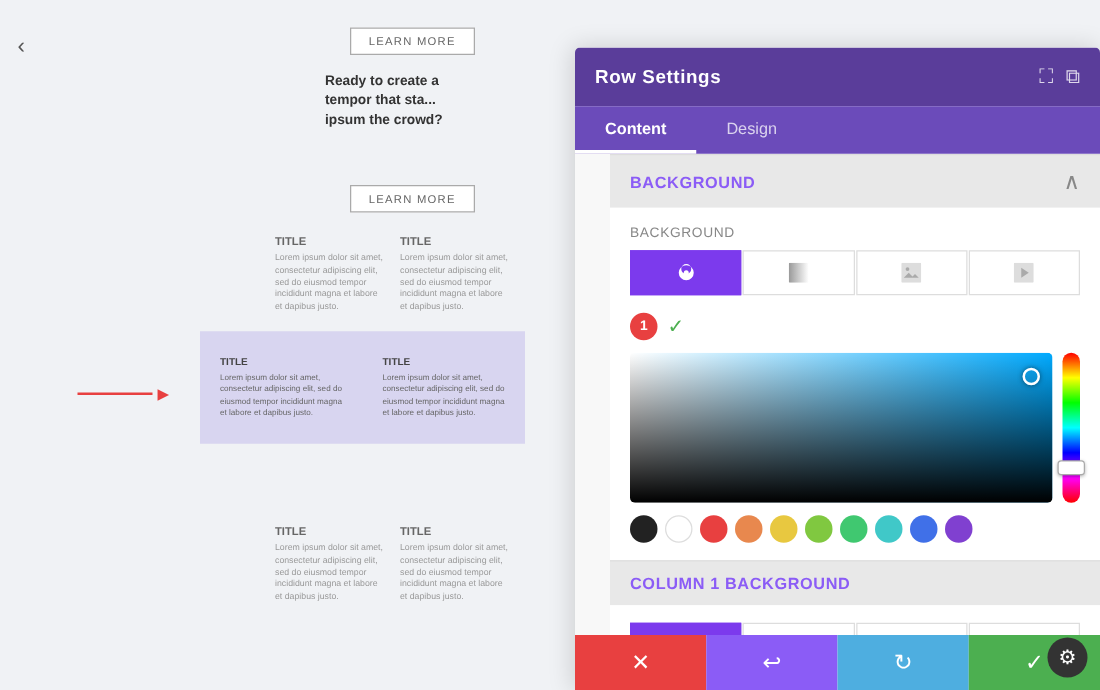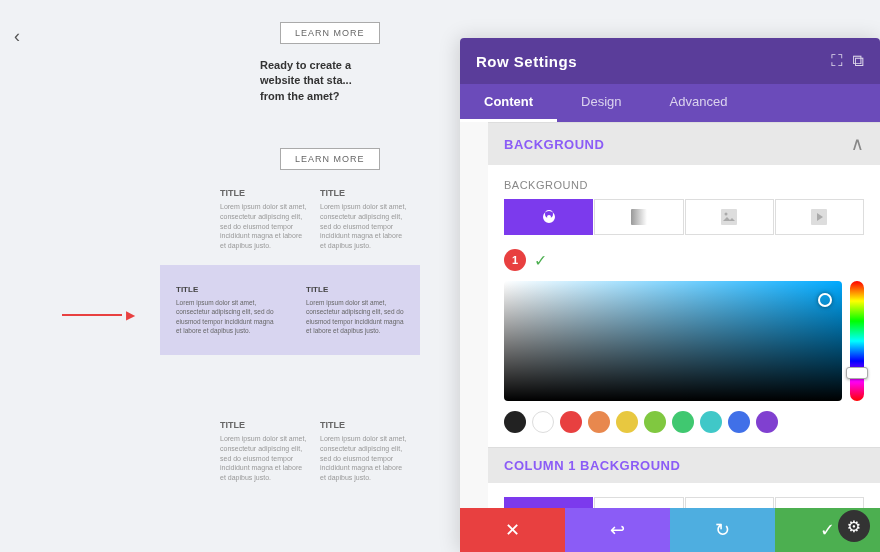--- a/index.html
+++ b/index.html
@@ -427,22 +427,22 @@
 <body>
 
 <div class="editor-area">
 
   <div class="back-arrow">‹</div>
 
   <button class="learn-more-btn">LEARN MORE</button>
 
   <div class="hero-text">
     <div>Ready to create a</div>
-    <div>website that sta...</div>
-    <div>from the amet?</div>
+    <div>tempor that sta...</div>
+    <div>ipsum the crowd?</div>
   </div>
 
   <button class="learn-more-btn2">LEARN MORE</button>
 
   <div class="card-section">
     <div class="card-item">
       <div class="card-title">TITLE</div>
       <div class="card-text">Lorem ipsum dolor sit amet, consectetur adipiscing elit, sed do eiusmod tempor incididunt magna et labore et dapibus justo.</div>
     </div>
     <div class="card-item">
@@ -482,21 +482,20 @@
     <span class="panel-title">Row Settings</span>
     <div class="panel-header-icons">
       <span class="panel-header-icon">⛶</span>
       <span class="panel-header-icon">⧉</span>
     </div>
   </div>
 
   <div class="panel-tabs">
     <div class="panel-tab active">Content</div>
     <div class="panel-tab">Design</div>
-    <div class="panel-tab">Advanced</div>
   </div>
 
   <div class="panel-body">
 
     <div class="section-header">
       <span class="section-header-title">Background</span>
       <span style="color:#888; font-size:18px;">∧</span>
     </div>
 
     <div class="section-content">

